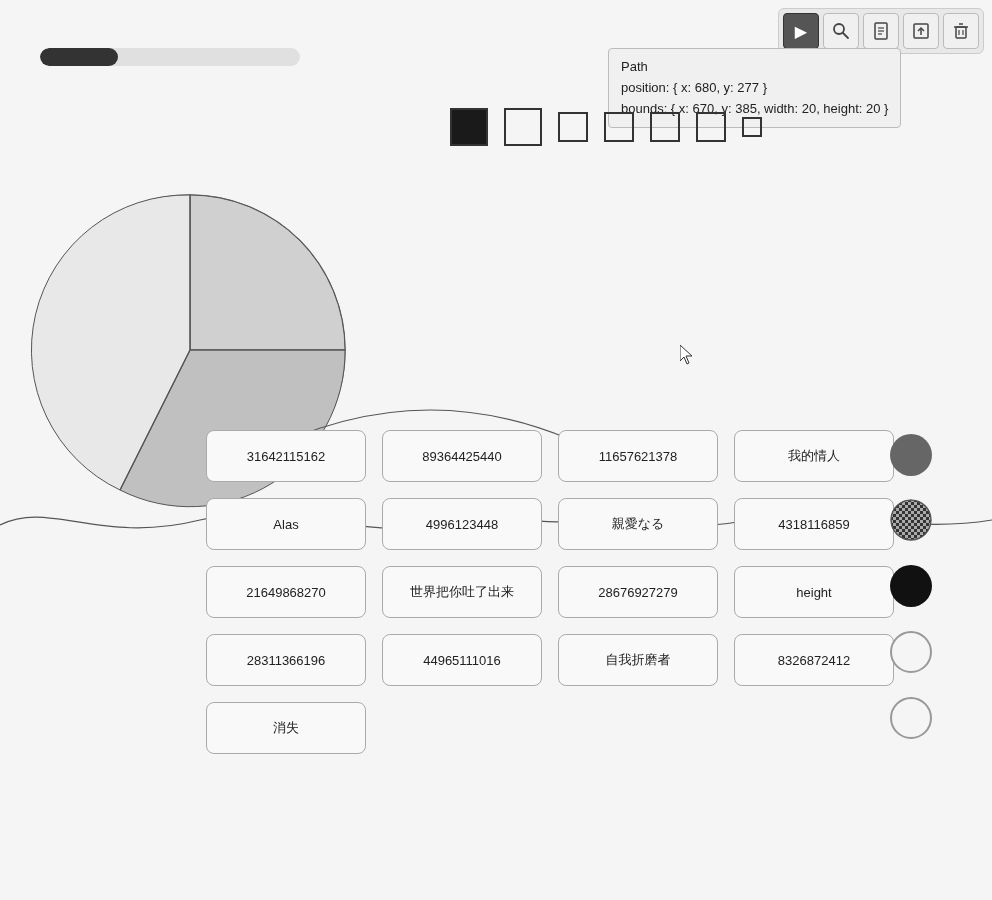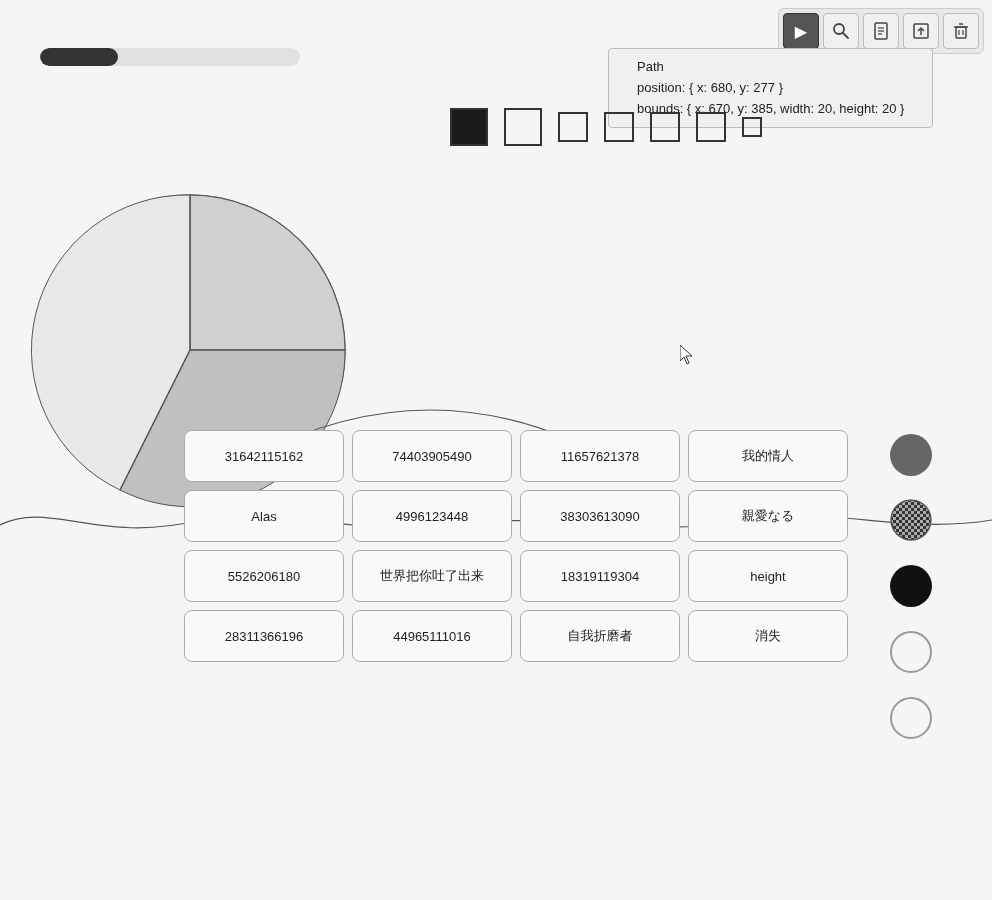--- a/index.html
+++ b/index.html
@@ -82,21 +82,21 @@
     .shape-lg { width: 38px; height: 38px; }
 
     
     #info-box {
       position: absolute;
       top: 48px;
       left: 608px;
       background: rgba(240,240,240,0.97);
       border: 1px solid #bbb;
       border-radius: 4px;
-      padding: 8px 28px;
+      padding: 8px 12px;
       font-size: 13px;
       line-height: 1.6;
       color: #222;
     }
 
     
     #pie-chart-area {
       position: absolute;
       top: 190px;
       left: 30px;
@@ -121,25 +121,25 @@
       left: 0;
       width: 992px;
       height: 60px;
       pointer-events: none;
     }
 
     
     #button-grid {
       position: absolute;
       top: 430px;
-      left: 184px;
+      left: 206px;
       display: grid;
       grid-template-columns: repeat(4, 160px);
       grid-template-rows: repeat(5, 52px);
-      gap: 8px;
+      gap: 16px;
     }
     .grid-btn {
       border: 1.5px solid #aaa;
       border-radius: 8px;
       background: #f9f9f9;
       font-size: 13px;
       color: #222;
       cursor: pointer;
       display: flex;
       align-items: center;
@@ -278,34 +278,35 @@
 <svg id="arc-overlay" viewBox="0 0 500 120" xmlns="http://www.w3.org/2000/svg">
   <path d="M 50,100 Q 250,-20 450,100" stroke="#555" stroke-width="1.2" fill="none"></path>
 </svg>
 
 <svg id="wavy-line" viewBox="0 0 992 60" xmlns="http://www.w3.org/2000/svg">
   <path d="M 0,35 C 50,10 100,55 200,30 C 280,10 350,50 450,35 C 550,20 640,50 750,30 C 830,15 900,45 992,30" stroke="#555" stroke-width="1.2" fill="none"></path>
 </svg>
 
 <div id="button-grid">
 <button class="grid-btn">31642115162</button>
-    <button class="grid-btn">74403905490</button>
+    <button class="grid-btn">89364425440</button>
     <button class="grid-btn">11657621378</button>
     <button class="grid-btn">我的情人</button>
     <button class="grid-btn">Alas</button>
     <button class="grid-btn">4996123448</button>
-    <button class="grid-btn">38303613090</button>
     <button class="grid-btn">親愛なる</button>
-    <button class="grid-btn">5526206180</button>
+    <button class="grid-btn">4318116859</button>
+    <button class="grid-btn">21649868270</button>
     <button class="grid-btn">世界把你吐了出来</button>
-    <button class="grid-btn">18319119304</button>
+    <button class="grid-btn">28676927279</button>
     <button class="grid-btn">height</button>
     <button class="grid-btn">28311366196</button>
     <button class="grid-btn">44965111016</button>
     <button class="grid-btn">自我折磨者</button>
+    <button class="grid-btn">8326872412</button>
     <button class="grid-btn">消失</button>
   </div>
 
 <div id="circle-dark-gray" class="right-circle"></div>
 
 <div id="circle-checkered">
   <svg width="42" height="42" viewBox="0 0 42 42">
     <defs>
       <pattern id="checker" width="6" height="6" patternUnits="userSpaceOnUse">
         <rect width="3" height="3" fill="#333"></rect>

